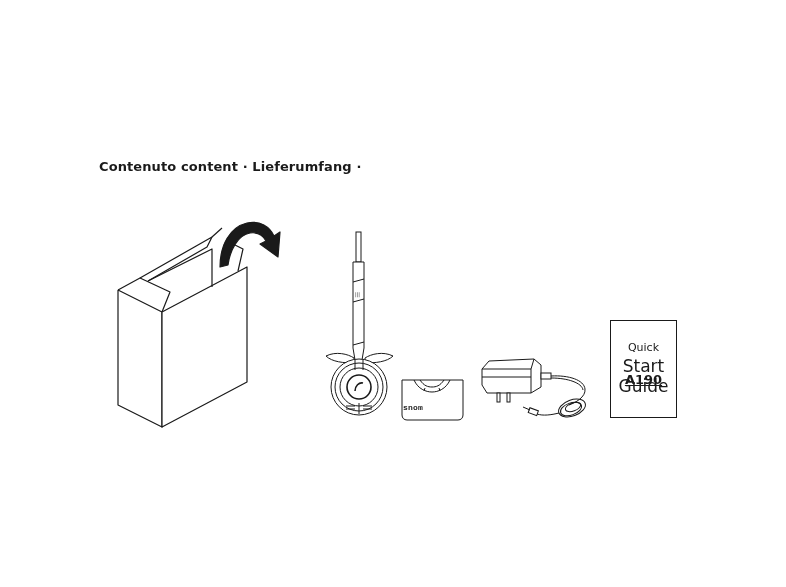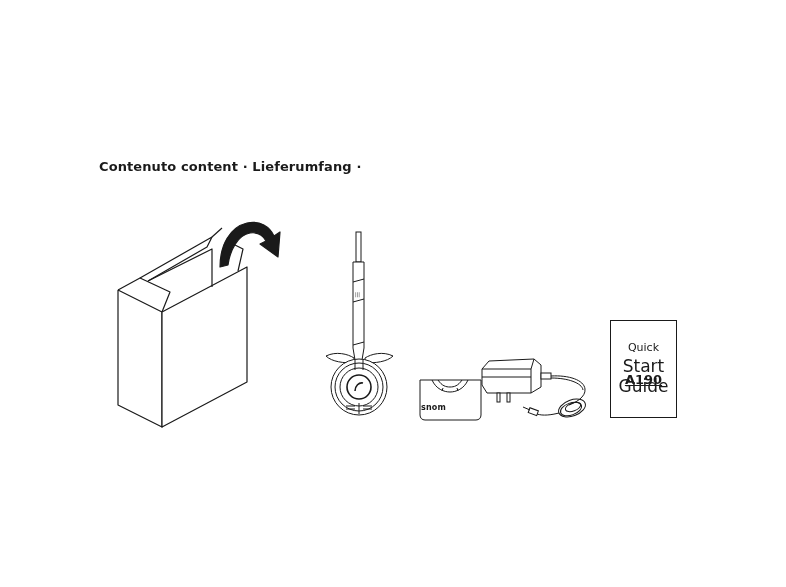--- a/index.html
+++ b/index.html
@@ -63,21 +63,21 @@
     <line x1="33" y1="130" x2="33" y2="140"></line>
     <line x1="41" y1="130" x2="41" y2="140"></line>
     <line x1="37" y1="173" x2="37" y2="184"></line>
     <line x1="24" y1="176" x2="33" y2="176"></line>
     <line x1="41" y1="176" x2="50" y2="176"></line>
     <line x1="24" y1="179" x2="33" y2="179"></line>
     <line x1="41" y1="179" x2="50" y2="179"></line>
   </svg>
 </div>
 
-<div class="illus" style="left:401px; top:375px; width:65px; height:47px;">
+<div class="illus" style="left:383px; top:375px; width:65px; height:47px;font-family:Liberation Mono, monospace;">
   <svg width="65" height="47" viewBox="0 0 65 47" fill="none" stroke="#1a1a1a" stroke-width="1">
     <path d="M2,5 L63,5 L63,40 C63,43 61,45 58,45 L7,45 C4,45 2,43 2,40 Z" fill="#fff"></path>
     <path d="M14,5 C18,14 26,17 32,17 C38,17 46,14 50,5"></path>
     <path d="M20,5 C24,11 28,12 32,12 C36,12 40,11 44,5"></path>
     <line x1="25" y1="13" x2="24" y2="16"></line>
     <line x1="39" y1="13" x2="40" y2="16"></line>
   </svg>
   <span class="logo-text" style="left:20px; top:28px;">snom</span>
 </div>
 

